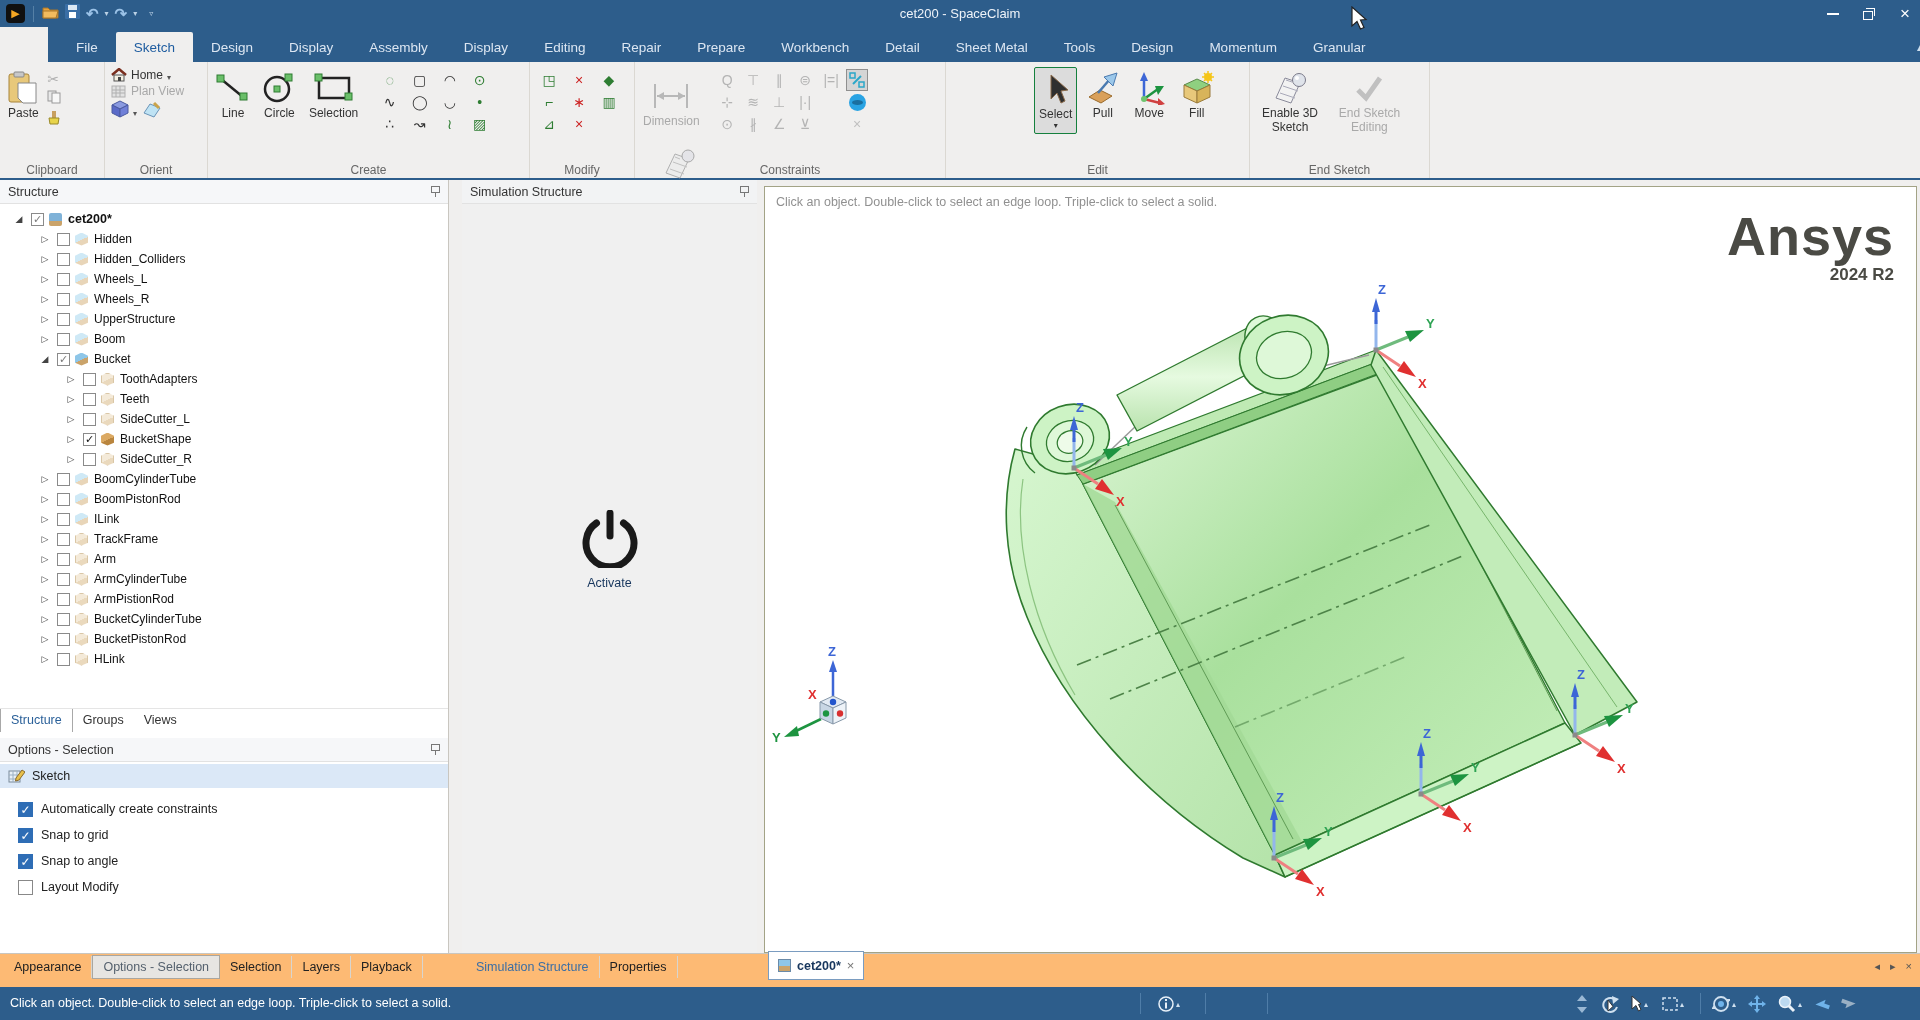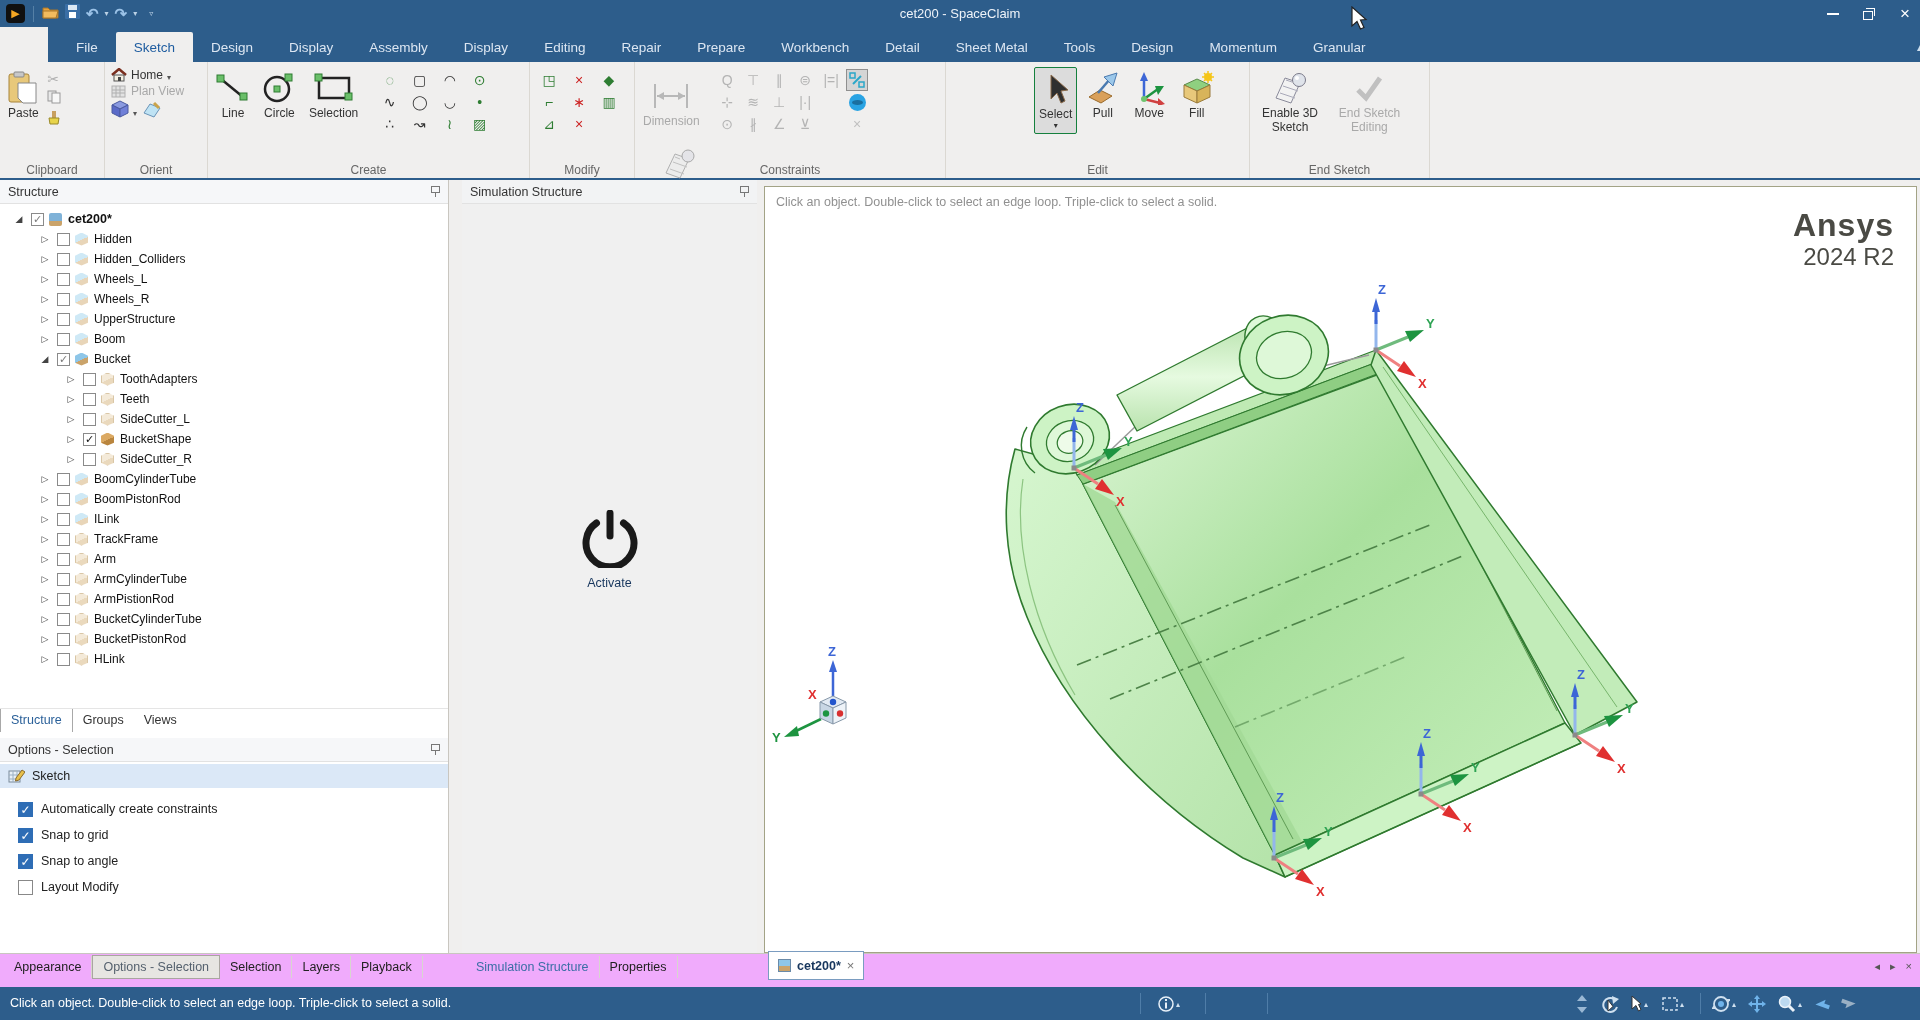--- a/index.html
+++ b/index.html
@@ -97,26 +97,26 @@
   .sim-panel .panel-header{background:#f2f3f4;}
   .activate-wrap{position:absolute;left:0;top:330px;width:100%;display:flex;flex-direction:column;
     align-items:center;gap:8px;}
   .activate-label{font-size:12.5px;color:#17365d;}
 
   
   .viewport{position:absolute;left:764px;top:186px;width:1153px;height:767px;background:#fff;
     border:1px solid #a3a386;}
   .vhint{position:absolute;left:11px;top:8px;font-size:12.5px;color:#909090;}
   .ansys-logo{position:absolute;right:22px;top:22px;text-align:right;color:#4a4a44;}
-  .ansys-brand{font-size:32px;font-weight:bold;letter-spacing:1px;line-height:1;margin-left:31px;}
-  .ansys-release{font-size:24px;font-weight:normal;margin-top:2px;}
+  .ansys-brand{font-size:54px;font-weight:bold;letter-spacing:1px;line-height:1;margin-left:31px;}
+  .ansys-release{font-size:17px;font-weight:bold;margin-top:2px;}
   #model-svg{position:absolute;left:0;top:0;}
 
   
-  .bottom-strip{position:absolute;left:0;top:953px;width:1920px;height:34px;background:#f0abfc;
+  .bottom-strip{position:absolute;left:0;top:953px;width:1920px;height:34px;background:#fdba74;
     border-top:1px solid #c9c6c0;}
   .btabs{position:absolute;top:0;height:26px;display:flex;align-items:center;font-size:12.5px;color:#222;}
   .btab{padding:4px 10px;border-right:1px solid #d8d5cf;}
   .btab.active{background:#e7e5e2;border:1px solid #a9a6a0;color:#55616e;}
   .btab.bluetext{color:#3a6ea5;}
   .doc-tab{position:absolute;left:768px;top:-3px;height:29px;background:#fff;border:1px solid #7a9cc0;
     display:flex;align-items:center;gap:6px;padding:0 9px;font-size:12.5px;}
   .doc-tab .dlabel{font-weight:bold;color:#17365d;}
   .doc-tab .dclose{color:#777;font-size:13px;}
   .doc-ic{width:13px;height:13px;background:linear-gradient(180deg,#8ec6e8 0 55%,#caa36a 55%);border:1px solid #6a8aa8;}

